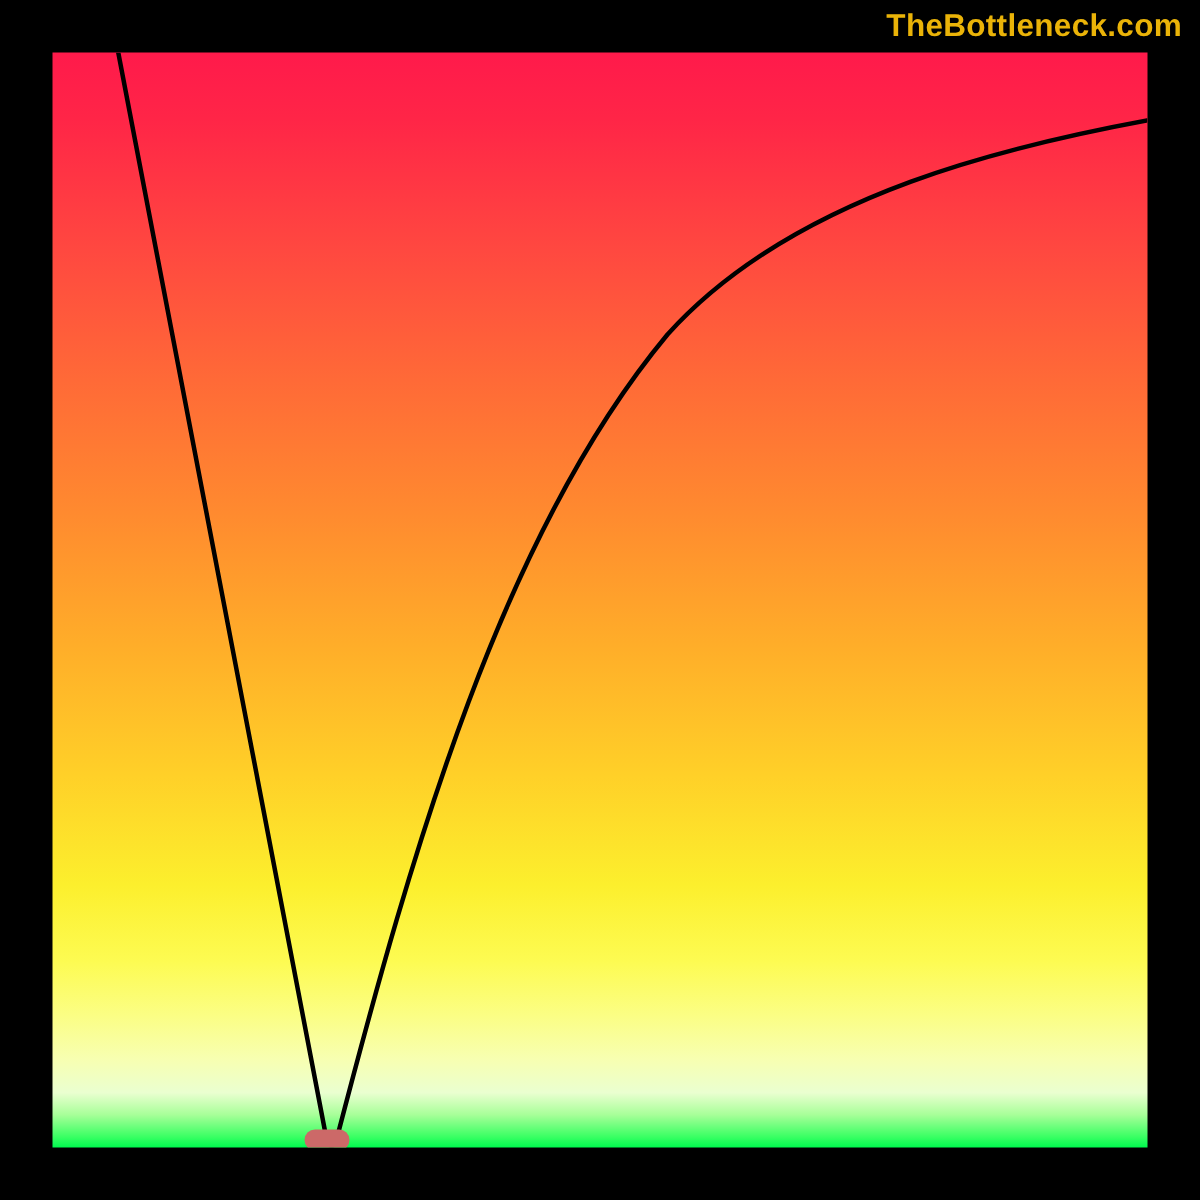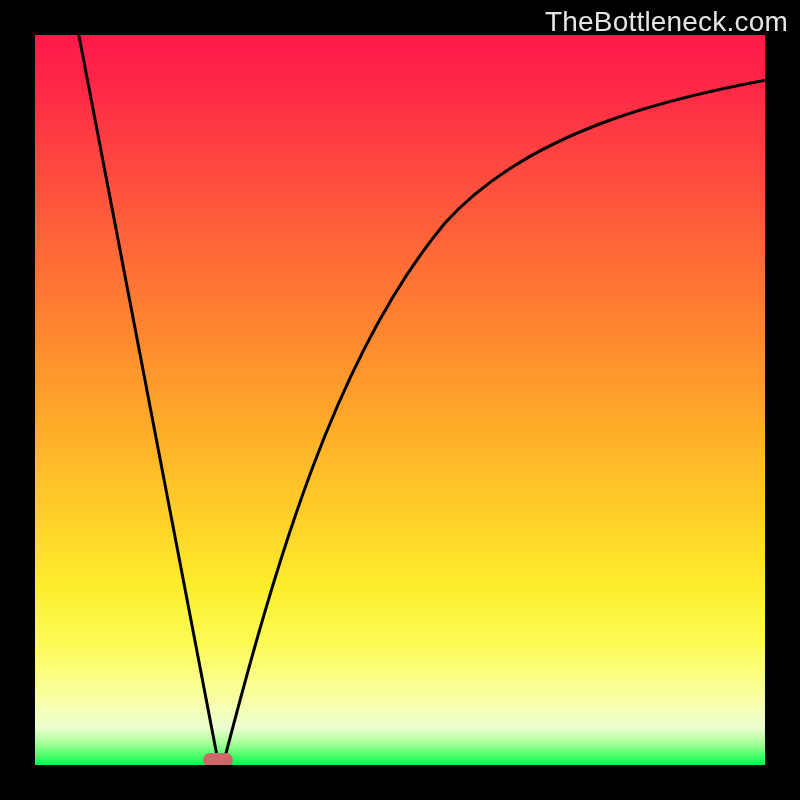--- a/index.html
+++ b/index.html
@@ -55,23 +55,23 @@
     position: absolute;
     width: 30px;
     height: 14px;
     border-radius: 8px;
     background: #cc6968;
   }
   .watermark {
     position: absolute;
     top: 6px;
     right: 12px;
-    color: #e5e5e5;
-    font-size: 28px;
-    font-weight: 400;
+    color: #eab308;
+    font-size: 21px;
+    font-weight: 700;
     letter-spacing: 0.2px;
   }
 </style>
 </head>
 <body>
 
 <div class="outer">
   <div class="plot-area">
     <svg class="curve" viewBox="0 0 730 730" preserveAspectRatio="none">
       <path d="M 40 -20

